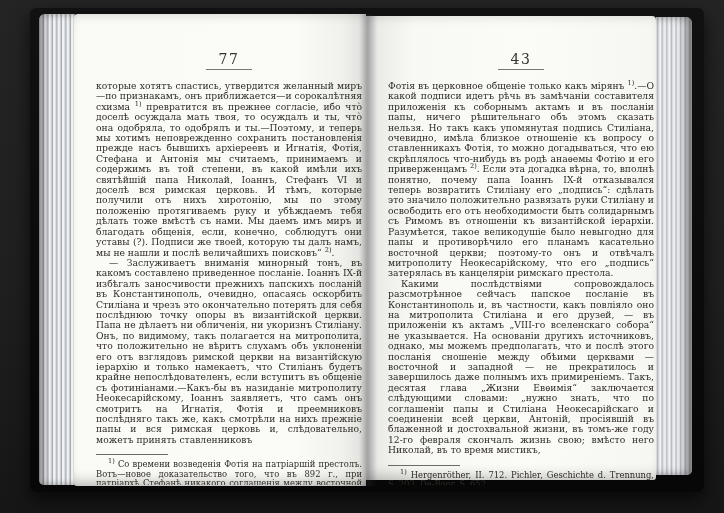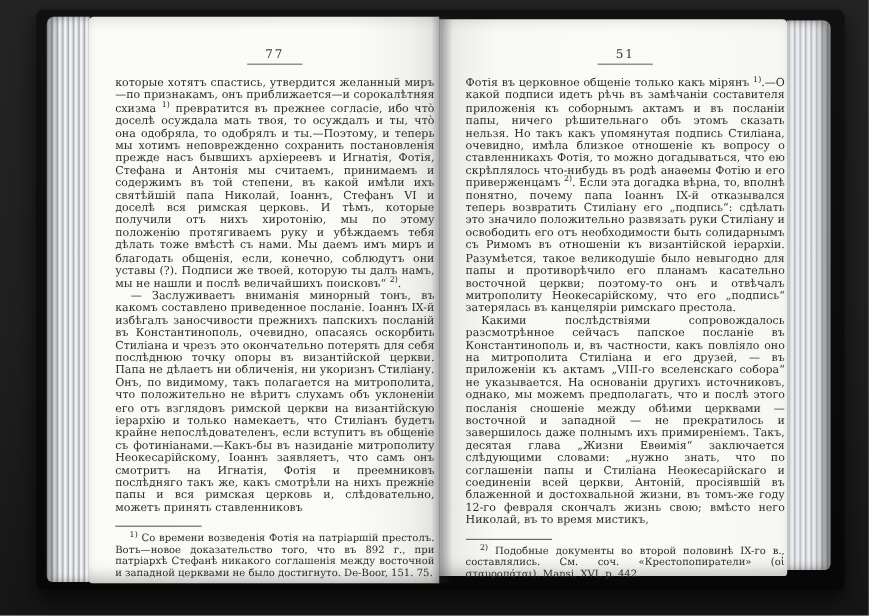--- a/index.html
+++ b/index.html
@@ -41,21 +41,21 @@
     position:absolute;left:329px;top:6px;width:18px;height:472px;
     background:linear-gradient(90deg,rgba(0,0,0,0),rgba(42,42,52,.30) 50%,rgba(0,0,0,0));
   }
   .col{
     position:absolute;top:40px;width:266px;height:445px;overflow:hidden;
     color:#2f2a24;
   }
   .col-left{left:96px;}
   .col-right{left:388px;}
   .pgnum{
-    width:46px;margin:0 auto;text-align:center;font-size:10px;
+    width:46px;margin:11px auto;text-align:center;font-size:14px;
     letter-spacing:1.5px;color:#36332e;border-bottom:1px solid #7a756e;
     padding-bottom:2px;
   }
   .bodytext{margin-top:11px;font-size:9.2px;line-height:10.4px;text-align:justify;}
   .bodytext p{margin:0;}
   .p-ind{text-indent:13px;}
   .fnsep{width:72px;border-top:1px solid #6e6962;margin:9px 0 5px 0;}
   .fnotes{font-size:8.4px;line-height:9.6px;text-align:justify;}
   .fnotes p{margin:0;text-indent:12px;}
   .fnref{font-size:6.6px;vertical-align:super;line-height:0;}
@@ -79,22 +79,23 @@
     <p class="p-ind">— Заслуживаетъ вниманія минорный тонъ, въ какомъ составлено приведенное посланіе. Іоаннъ IX-й избѣгалъ заносчивости прежнихъ папскихъ посланій въ Константинополь, очевидно, опасаясь оскорбить Стиліана и чрезъ это окончательно потерять для себя послѣднюю точку опоры въ византійской церкви. Папа не дѣлаетъ ни обличенія, ни укоризнъ Стиліану. Онъ, по видимому, такъ полагается на митрополита, что положительно не вѣритъ слухамъ объ уклоненіи его отъ взглядовъ римской церкви на византійскую іерархію и только намекаетъ, что Стиліанъ будетъ крайне непослѣдователенъ, если вступитъ въ общеніе съ фотиніанами.—Какъ-бы въ назиданіе митрополиту Неокесарійскому, Іоаннъ заявляетъ, что самъ онъ смотритъ на Игнатія, Фотія и преемниковъ послѣдняго такъ же, какъ смотрѣли на нихъ прежніе папы и вся римская церковь и, слѣдовательно, можетъ принять ставленниковъ</p>
   </div>
   <div class="fnsep"></div>
   <div class="fnotes">
     <p><sup class="fnref">1)</sup><span> Со времени возведенія Фотія на патріаршій престолъ. Вотъ—новое доказательство того, что въ 892 г., при патріархѣ Стефанѣ никакого соглашенія между восточной и западной церквами не было достигнуто. De-Boor, 151. 75.</span></p>
 
   </div>
 </div>
 
 <div class="col col-right">
-  <div class="pgnum">51</div>
+  <div class="pgnum">43</div>
   <div class="bodytext">
     <p><span>Фотія въ церковное общеніе только какъ мірянъ </span><sup class="fnref">1)</sup><span>.—О какой подписи идетъ рѣчь въ замѣчаніи составителя приложенія къ соборнымъ актамъ и въ посланіи папы, ничего рѣшительнаго объ этомъ сказать нельзя. Но такъ какъ упомянутая подпись Стиліана, очевидно, имѣла близкое отношеніе къ вопросу о ставленникахъ Фотія, то можно догадываться, что ею скрѣплялось что-нибудь въ родѣ анаѳемы Фотію и его приверженцамъ </span><sup class="fnref">2)</sup><span>. Если эта догадка вѣрна, то, вполнѣ понятно, почему папа Іоаннъ IX-й отказывался теперь возвратить Стиліану его „подпись“: сдѣлать это значило положительно развязать руки Стиліану и освободить его отъ необходимости быть солидарнымъ съ Римомъ въ отношеніи къ византійской іерархіи. Разумѣется, такое великодушіе было невыгодно для папы и противорѣчило его планамъ касательно восточной церкви; поэтому-то онъ и отвѣчалъ митрополиту Неокесарійскому, что его „подпись“ затерялась въ канцеляріи римскаго престола.</span></p>
     <p class="p-ind">Какими послѣдствіями сопровождалось разсмотрѣнное сейчасъ папское посланіе въ Константинополь и, въ частности, какъ повліяло оно на митрополита Стиліана и его друзей, — въ приложеніи къ актамъ „VIII-го вселенскаго собора“ не указывается. На основаніи другихъ источниковъ, однако, мы можемъ предполагать, что и послѣ этого посланія сношеніе между обѣими церквами — восточной и западной — не прекратилось и завершилось даже полнымъ ихъ примиреніемъ. Такъ, десятая глава „Жизни Евѳимія“ заключается слѣдующими словами: „нужно знать, что по соглашеніи папы и Стиліана Неокесарійскаго и соединеніи всей церкви, Антоній, просіявшій въ блаженной и достохвальной жизни, въ томъ-же году 12-го февраля скончалъ жизнь свою; вмѣсто него Николай, въ то время мистикъ,</p>
   </div>
   <div class="fnsep"></div>
   <div class="fnotes">
+    <p><sup class="fnref">1)</sup><span> Hergenröther, II. 712. Pichler, Geschichte d. Trennung, S. 203. De-Boor, S. 652.</span></p>
     <p><sup class="fnref">2)</sup><span> Подобные документы во второй половинѣ IX-го в., составлялись. См. соч. «Крестопопиратели» (οἱ σταυροπάται). Mansi, XVI, p. 442.</span></p>
   </div>
 </div>
 
 </body></html>

